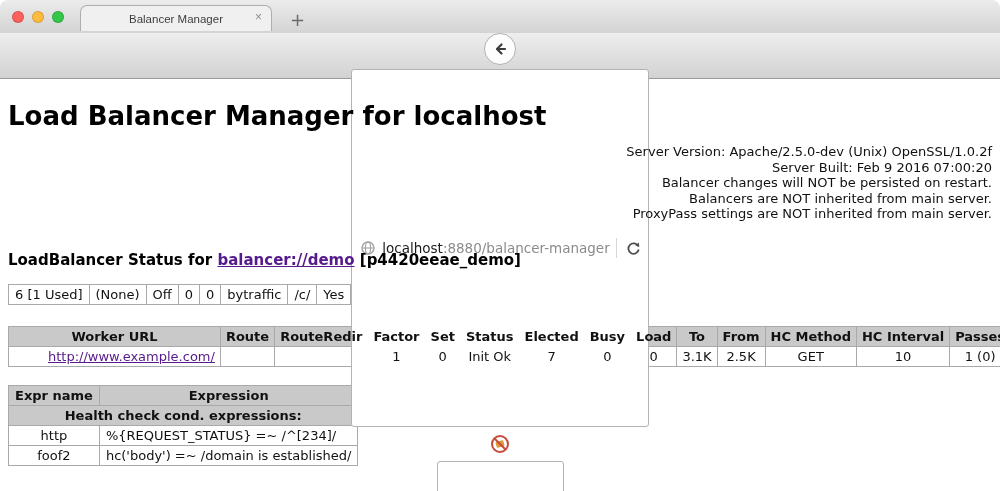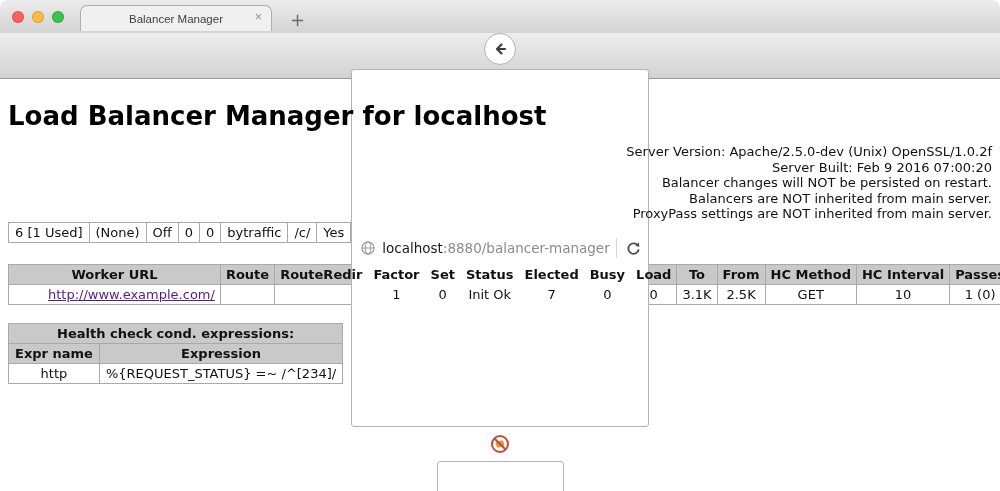--- a/index.html
+++ b/index.html
@@ -208,20 +208,25 @@
   <h1>Load Balancer Manager for localhost</h1>
 
   <div class="info">
     <div>Server Version: Apache/2.5.0-dev (Unix) OpenSSL/1.0.2f</div>
     <div>Server Built: Feb 9 2016 07:00:20</div>
     <div>Balancer changes will NOT be persisted on restart.</div>
     <div>Balancers are NOT inherited from main server.</div>
     <div>ProxyPass settings are NOT inherited from main server.</div>
   </div>
 
+  <div class="status-heading">
+    <span>LoadBalancer Status for</span>
+    <a href="#" class="plink">balancer://demo</a>
+    <span>[p4420eeae_demo]</span>
+  </div>
 
   <table id="balancer-table" class="apache">
       <tbody>
         <tr>
           <td>6 [1 Used]</td>
           <td>(None)</td>
           <td>Off</td>
           <td>0</td>
           <td>0</td>
           <td>bytraffic</td>
@@ -266,26 +271,30 @@
           <td>10</td>
           <td>1 (0)</td>
           <td>2 (0)</td>
         </tr>
       </tbody>
     </table>
 
   <table id="health-table" class="apache">
       <tbody>
         <tr>
-          <th colspan="2">Health check cond. expressions:</th>
-        </tr>
-        <tr>
           <th>Expr name</th>
           <th>Expression</th>
         </tr>
         <tr>
+          <th colspan="2">Health check cond. expressions:</th>
+        </tr>
+        <tr>
           <td>http</td>
           <td>%{REQUEST_STATUS} =~ /^[234]/</td>
         </tr>
+        <tr>
+          <td>foof2</td>
+          <td>hc('body') =~ /domain is established/</td>
+        </tr>
       </tbody>
     </table>
 
 </div>
 
 </body></html>

